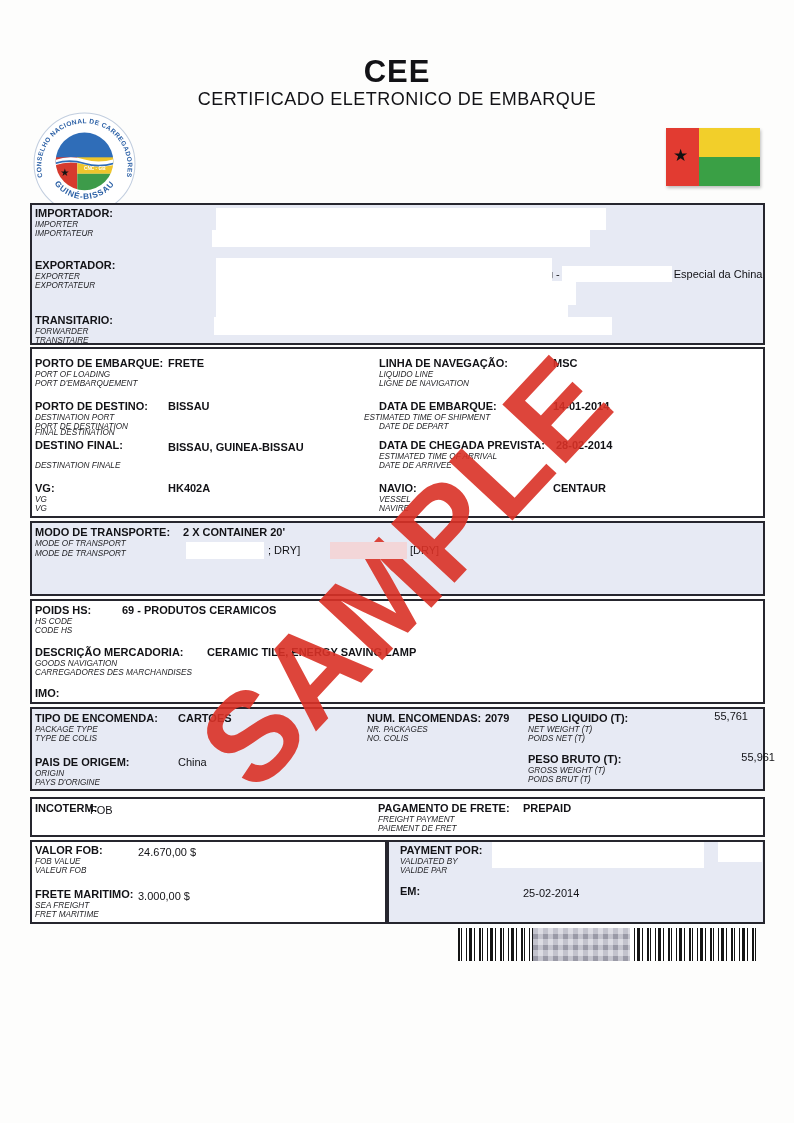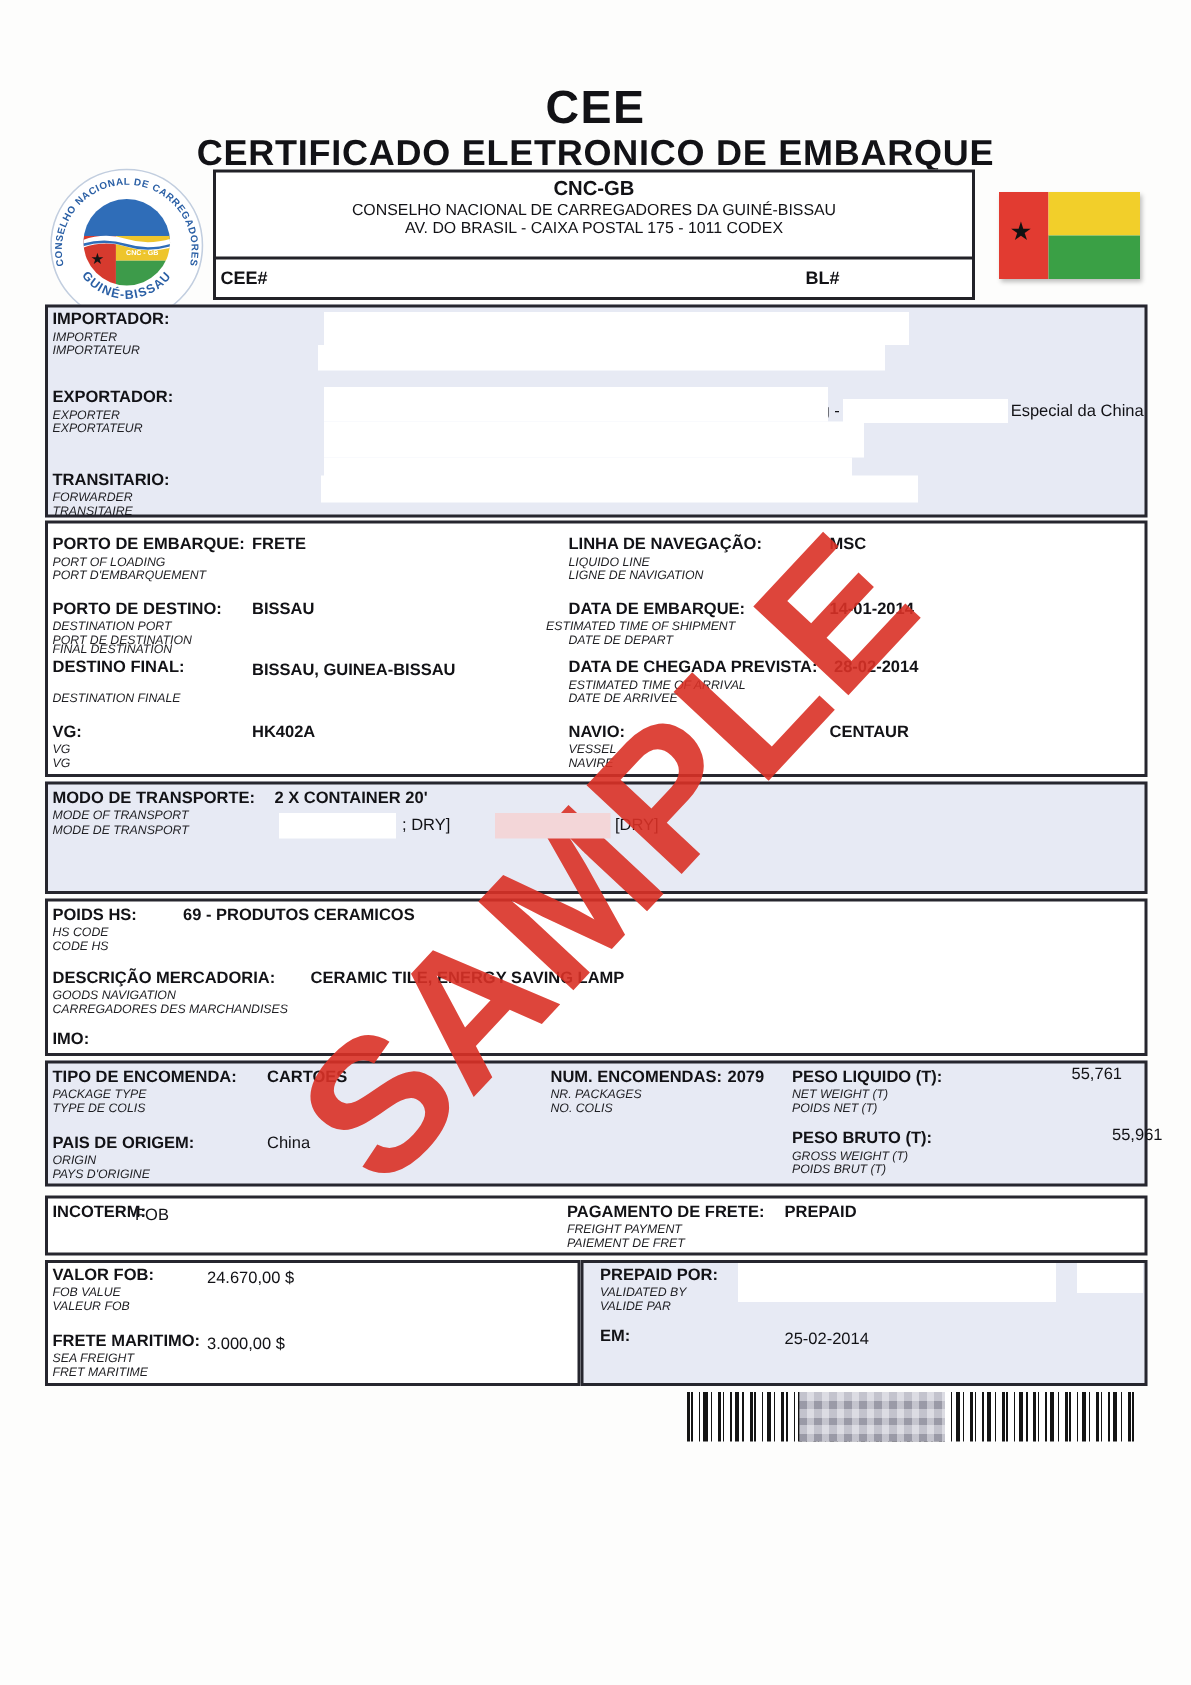--- a/index.html
+++ b/index.html
@@ -1,21 +1,21 @@
 <!DOCTYPE html>
 <html><head>
 <meta charset="utf-8">
 <style>
   html,body{margin:0;padding:0;background:#ffffff;}
   .page{position:relative;width:794px;height:1123px;background:#fdfdfc;overflow:hidden;
         font-family:"Liberation Sans","DejaVu Sans",sans-serif;color:#121216;}
   .title{position:absolute;left:0;top:54px;width:100%;text-align:center;
          font-size:31px;font-weight:bold;letter-spacing:1px;}
   .subtitle{position:absolute;left:0;top:89px;width:100%;text-align:center;
-         font-size:24px;letter-spacing:.5px;font-weight:bold;}
+         font-size:18px;letter-spacing:.5px;}
   .headerbox{position:absolute;left:142px;top:113px;width:508px;height:87px;
          border:2px solid #222228;box-sizing:border-box;text-align:center;background:#fff;}
   .org-code{font-size:13.5px;font-weight:bold;margin-top:3px;}
   .org-name{font-size:10.6px;margin-top:1px;}
   .org-addr{font-size:10.6px;}
   .refrow{position:absolute;left:0;right:0;bottom:0;height:25px;border-top:2px solid #222228;text-align:left;}
   .refcee{position:absolute;left:3px;top:5px;font-size:12px;font-weight:bold;}
   .refbl{position:absolute;left:393px;top:5px;font-size:12px;font-weight:bold;}
   .flag{position:absolute;left:666px;top:128px;width:94px;height:58px;box-shadow:1px 2px 3px rgba(0,0,0,.25);}
   .flag .red{position:absolute;left:0;top:0;width:33px;height:58px;background:#e23b31;}
@@ -74,29 +74,20 @@
         <path d="M 18,51 Q 34,45 50,50 Q 66,55 84,48" fill="none" stroke="#2f6db8" stroke-width="1.6"></path>
         <text x="31" y="62" font-size="10" text-anchor="middle" fill="#141414" font-family="DejaVu Sans">★</text>
         <text x="60" y="56.5" font-size="4.6" font-weight="bold" text-anchor="middle" fill="#ffffff">CNC - GB</text>
       </g>
       <text font-size="8" font-weight="bold" fill="#2a5fa5" letter-spacing=".8">
         <textPath href="#arcBot" startOffset="50%" text-anchor="middle">GUINÉ-BISSAU</textPath>
       </text>
     </svg>
   </div>
 
-  <div class="headerbox">
-    <div class="org-code">CNC-GB</div>
-    <div class="org-name">CONSELHO NACIONAL DE CARREGADORES DA GUINÉ-BISSAU</div>
-    <div class="org-addr">AV. DO BRASIL - CAIXA POSTAL 175 - 1011 CODEX</div>
-    <div class="refrow">
-      <span class="refcee">CEE#</span>
-      <span class="refbl">BL#</span>
-    </div>
-  </div>
 
   <div class="flag">
     <div class="red"></div>
     <div class="yellow"></div>
     <div class="green"></div>
     <div class="star">★</div>
   </div>
 
   <div class="sec blue" style="left:30px;top:203px;width:735px;height:142px;"></div>
   <div class="sec" style="left:30px;top:347px;width:735px;height:171px;"></div>
@@ -228,21 +219,21 @@
   <span class="lbl" style="left:35px;top:844px">VALOR FOB:</span>
   <span class="sub" style="left:35px;top:857px">FOB VALUE</span>
   <span class="sub" style="left:35px;top:866px">VALEUR FOB</span>
   <span class="valn" style="left:138px;top:846px">24.670,00 $</span>
 
   <span class="lbl" style="left:35px;top:888px">FRETE MARITIMO:</span>
   <span class="sub" style="left:35px;top:901px">SEA FREIGHT</span>
   <span class="sub" style="left:35px;top:910px">FRET MARITIME</span>
   <span class="valn" style="left:138px;top:890px">3.000,00 $</span>
 
-  <span class="lbl" style="left:400px;top:844px">PREPAID POR:</span>
+  <span class="lbl" style="left:400px;top:844px">PAYMENT POR:</span>
   <span class="sub" style="left:400px;top:857px">VALIDATED BY</span>
   <span class="sub" style="left:400px;top:866px">VALIDE PAR</span>
   <div class="redact" style="left:492px;top:842px;width:212px;height:26px"></div>
   <div class="redact" style="left:718px;top:842px;width:44px;height:20px"></div>
   <span class="lbl" style="left:400px;top:885px">EM:</span>
   <span class="valn" style="left:523px;top:887px">25-02-2014</span>
 
   <div class="barcode"></div>
   <div class="barblur"></div>
 

